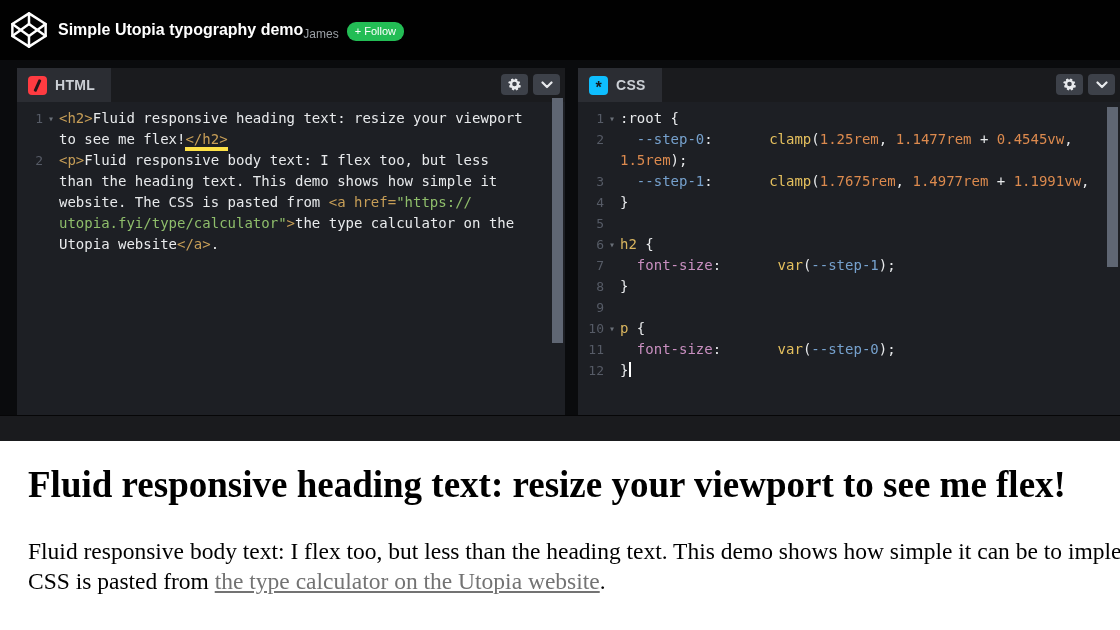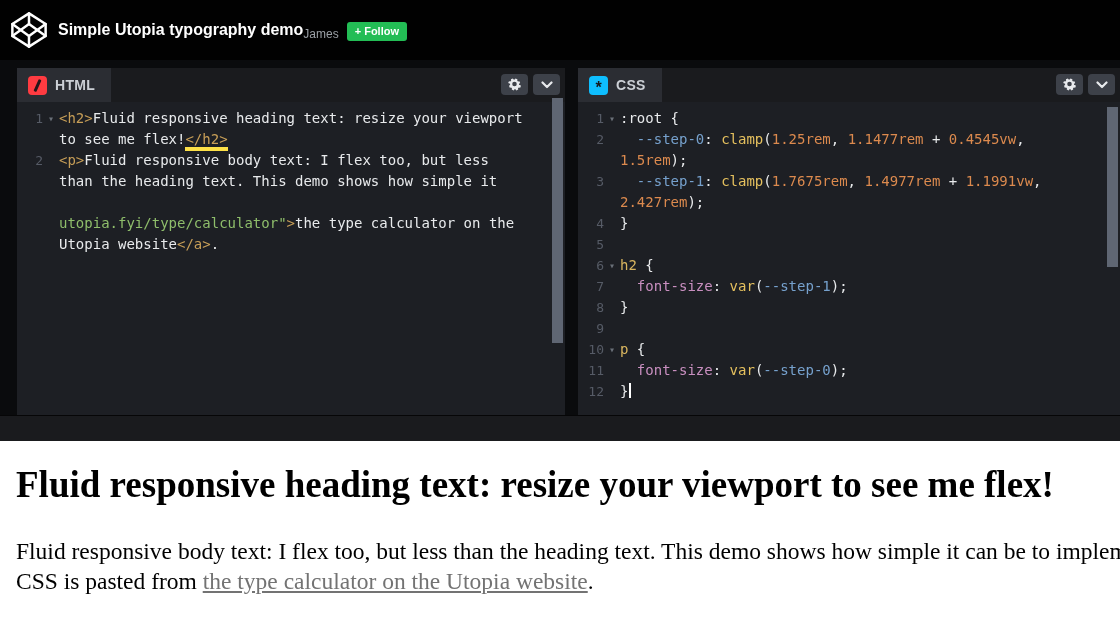--- a/index.html
+++ b/index.html
@@ -6,21 +6,21 @@
   html,body { width:1120px; height:630px; overflow:hidden; background:#000; }
   body { font-family:"Liberation Sans", sans-serif; position:relative; }
 
   
   .topbar { position:absolute; left:0; top:0; width:1120px; height:60px; background:#010101; display:flex; align-items:center; }
   .logo { margin:0 10px 0 10px; width:38px; height:38px; flex:0 0 auto; }
   .titleblock { display:flex; flex-direction:row; justify-content:center; }
   .pen-title { color:#ffffff; font-size:16px; font-weight:bold; line-height:20px; }
   .byline { display:flex; align-items:flex-end; margin-top:2px; }
   .author { color:#9ba0a6; font-size:12px; margin-right:8px; }
-  .follow-btn { background:#23bd55; color:#fff; font-size:11px; font-weight:bold; border:none; border-radius:3px; padding:3px 8px; line-height:13px; cursor:pointer; }
+  .follow-btn { background:#23bd55; color:#fff; font-size:11px; font-weight:normal; border:none; border-radius:9px; padding:3px 8px; line-height:13px; cursor:pointer; }
 
   
   .editors { position:absolute; left:0; top:60px; width:1120px; height:381px; background:#0a0b0d; }
   .footer-strip { position:absolute; left:0; bottom:0; width:100%; height:26px; background:#1a1b1e; border-top:1px solid #060607; }
 
   .panel { position:absolute; top:8px; bottom:26px; background:#f9a8d4;padding-left:20px; }
   .panel-html { left:17px; width:548px; }
   .panel-css  { left:578px; right:0; }
 
   .panel-header { position:absolute; left:0; top:0; right:0; height:34px; background:#1a1b1e; }
@@ -37,32 +37,32 @@
   .panel-body { position:absolute; left:0; top:34px; right:0; bottom:0; background:#1d1f24; overflow:hidden; padding-top:6px; font-family:"DejaVu Sans Mono", monospace; font-size:14px; line-height:21px; }
   .crow { display:flex; height:21px; white-space:pre; }
   .ln { width:26px; text-align:right; color:#565b66; flex:0 0 auto; font-size:13px; }
   .fold { width:16px; text-align:center; color:#6a7078; font-size:10px; flex:0 0 auto; line-height:21px; }
   .ctext { white-space:pre; }
   .tk-plain { color:#e8eaec; }
   .tk-tag { color:#c79e57; }
   .tk-tagu { color:#c79e57; border-bottom:4px solid #fde047; }
   .tk-str { color:#8fbe6b; }
   .tk-num { color:#dc8a4e;margin-top:12px; }
-  .tk-fn { color:#e5c05e; }
+  .tk-fn { color:#e5c05e;margin-left:48px; }
   .tk-sel { color:#d9b55f;margin-top:41px; }
   .tk-var { color:#76a1cd; }
   .tk-prop { color:#c98fc0;text-align:center; }
   .tk-cursor { display:inline-block; width:2px; height:15px; background:#ffffff; vertical-align:-2px; margin-left:1px; }
 
   .vscroll { position:absolute; width:11px; right:2px; background:#5f6673; }
   .vs-html { top:30px; height:245px; }
   .vs-css { top:39px; height:160px; }
 
   
-  .preview { position:absolute; left:0; top:441px; width:1120px; height:189px; background:#ffffff; overflow:hidden; padding-left:16px; font-family:"Liberation Serif", serif; color:#000; }
+  .preview { position:absolute; left:0; top:441px; width:1120px; height:189px; background:#ffffff; overflow:hidden; padding-left:28px; font-family:"Liberation Serif", serif; color:#000; }
   .preview h2 { font-family:"Liberation Serif", serif; font-weight:bold; font-size:37px; margin-top:22px; white-space:nowrap; }
   .preview p { font-size:23.5px; line-height:30px; margin-top:30px; }
   .pline { white-space:nowrap; }
   .preview a { color:#737373; text-decoration:underline; cursor:pointer; }
 </style>
 </head>
 <body>
 
 <div class="topbar">
   <svg class="logo" viewBox="0 0 32 32" fill="none" stroke="#ffffff" stroke-width="2.1" stroke-linejoin="round" stroke-linecap="round">
@@ -102,21 +102,21 @@
               <path d="M1.5 1.5 L6 6 L10.5 1.5"></path>
             </svg>
         </button>
       </div>
     </div>
     <div class="panel-body">
         <div class="crow"><span class="ln">1</span><span class="fold">▾</span><span class="ctext"><span class="tk-tag">&lt;h2&gt;</span><span class="tk-plain">Fluid responsive heading text: resize your viewport</span></span></div>
         <div class="crow"><span class="ln"></span><span class="fold"></span><span class="ctext"><span class="tk-plain">to see me flex!</span><span class="tk-tagu">&lt;/h2&gt;</span></span></div>
         <div class="crow"><span class="ln">2</span><span class="fold"></span><span class="ctext"><span class="tk-tag">&lt;p&gt;</span><span class="tk-plain">Fluid responsive body text: I flex too, but less</span></span></div>
         <div class="crow"><span class="ln"></span><span class="fold"></span><span class="ctext"><span class="tk-plain">than the heading text. This demo shows how simple it</span></span></div>
-        <div class="crow"><span class="ln"></span><span class="fold"></span></div>
+        <div class="crow"><span class="ln"></span><span class="fold"></span><span class="ctext"><span class="tk-plain">website. The CSS is pasted from </span><span class="tk-tag">&lt;a href=</span><span class="tk-str">"https://</span></span></div>
         <div class="crow"><span class="ln"></span><span class="fold"></span><span class="ctext"><span class="tk-str">utopia.fyi/type/calculator"</span><span class="tk-tag">&gt;</span><span class="tk-plain">the type calculator on the</span></span></div>
         <div class="crow"><span class="ln"></span><span class="fold"></span><span class="ctext"><span class="tk-plain">Utopia website</span><span class="tk-tag">&lt;/a&gt;</span><span class="tk-plain">.</span></span></div>
       </div>
     <div class="vscroll vs-html"></div>
   </div>
 
   <div class="panel panel-css">
     <div class="panel-header">
       <div class="tab">
         <span class="lang-badge badge-css">*</span>
@@ -133,21 +133,20 @@
               <path d="M1.5 1.5 L6 6 L10.5 1.5"></path>
             </svg>
         </button>
       </div>
     </div>
     <div class="panel-body">
         <div class="crow"><span class="ln">1</span><span class="fold">▾</span><span class="ctext"><span class="tk-plain">:root {</span></span></div>
         <div class="crow"><span class="ln">2</span><span class="fold"></span><span class="ctext"><span class="tk-plain">  </span><span class="tk-var">--step-0</span><span class="tk-plain">: </span><span class="tk-fn">clamp</span><span class="tk-plain">(</span><span class="tk-num">1.25rem</span><span class="tk-plain">, </span><span class="tk-num">1.1477rem</span><span class="tk-plain"> + </span><span class="tk-num">0.4545vw</span><span class="tk-plain">,</span></span></div>
         <div class="crow"><span class="ln"></span><span class="fold"></span><span class="ctext"><span class="tk-num">1.5rem</span><span class="tk-plain">);</span></span></div>
         <div class="crow"><span class="ln">3</span><span class="fold"></span><span class="ctext"><span class="tk-plain">  </span><span class="tk-var">--step-1</span><span class="tk-plain">: </span><span class="tk-fn">clamp</span><span class="tk-plain">(</span><span class="tk-num">1.7675rem</span><span class="tk-plain">, </span><span class="tk-num">1.4977rem</span><span class="tk-plain"> + </span><span class="tk-num">1.1991vw</span><span class="tk-plain">,</span></span></div>
-        <div class="crow"><span class="ln"></span><span class="fold"></span><span class="ctext"><span class="tk-num">2.427rem</span><span class="tk-plain">);</span></span></div>
         <div class="crow"><span class="ln">4</span><span class="fold"></span><span class="ctext"><span class="tk-plain">}</span></span></div>
         <div class="crow"><span class="ln">5</span><span class="fold"></span><span class="ctext"></span></div>
         <div class="crow"><span class="ln">6</span><span class="fold">▾</span><span class="ctext"><span class="tk-sel">h2</span><span class="tk-plain"> {</span></span></div>
         <div class="crow"><span class="ln">7</span><span class="fold"></span><span class="ctext"><span class="tk-plain">  </span><span class="tk-prop">font-size</span><span class="tk-plain">: </span><span class="tk-fn">var</span><span class="tk-plain">(</span><span class="tk-var">--step-1</span><span class="tk-plain">);</span></span></div>
         <div class="crow"><span class="ln">8</span><span class="fold"></span><span class="ctext"><span class="tk-plain">}</span></span></div>
         <div class="crow"><span class="ln">9</span><span class="fold"></span><span class="ctext"></span></div>
         <div class="crow"><span class="ln">10</span><span class="fold">▾</span><span class="ctext"><span class="tk-sel">p</span><span class="tk-plain"> {</span></span></div>
         <div class="crow"><span class="ln">11</span><span class="fold"></span><span class="ctext"><span class="tk-plain">  </span><span class="tk-prop">font-size</span><span class="tk-plain">: </span><span class="tk-fn">var</span><span class="tk-plain">(</span><span class="tk-var">--step-0</span><span class="tk-plain">);</span></span></div>
         <div class="crow"><span class="ln">12</span><span class="fold"></span><span class="ctext"><span class="tk-plain">}</span><span class="tk-cursor"></span></span></div>
       </div>

